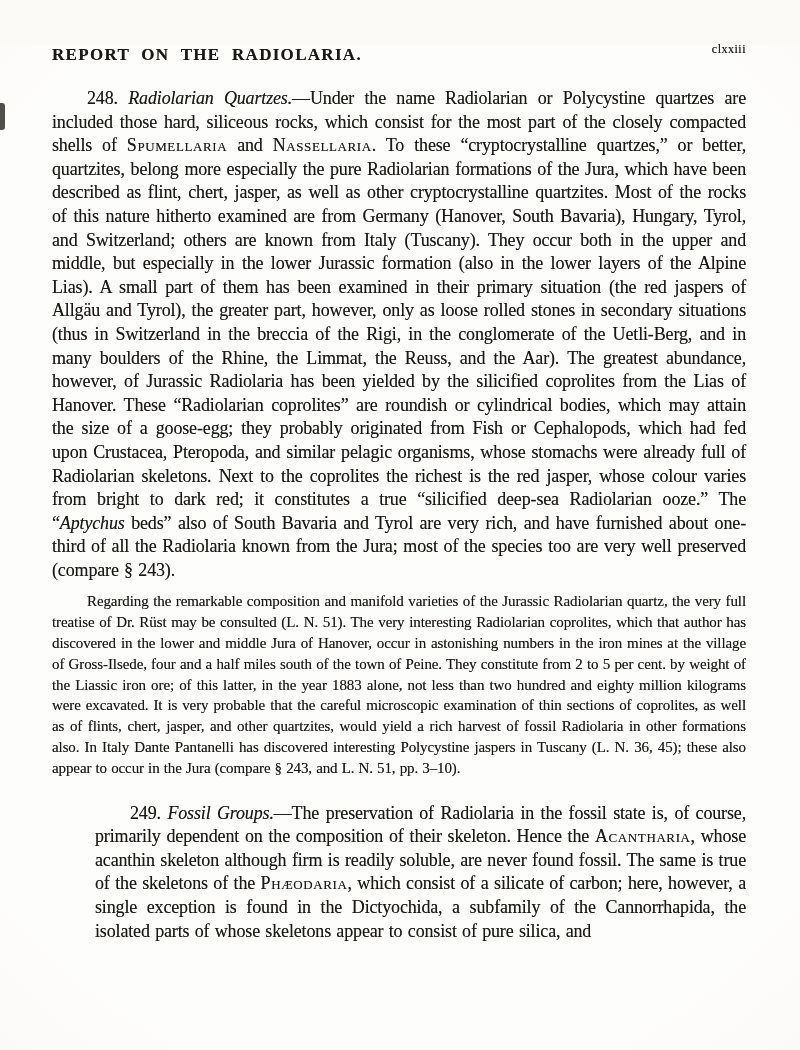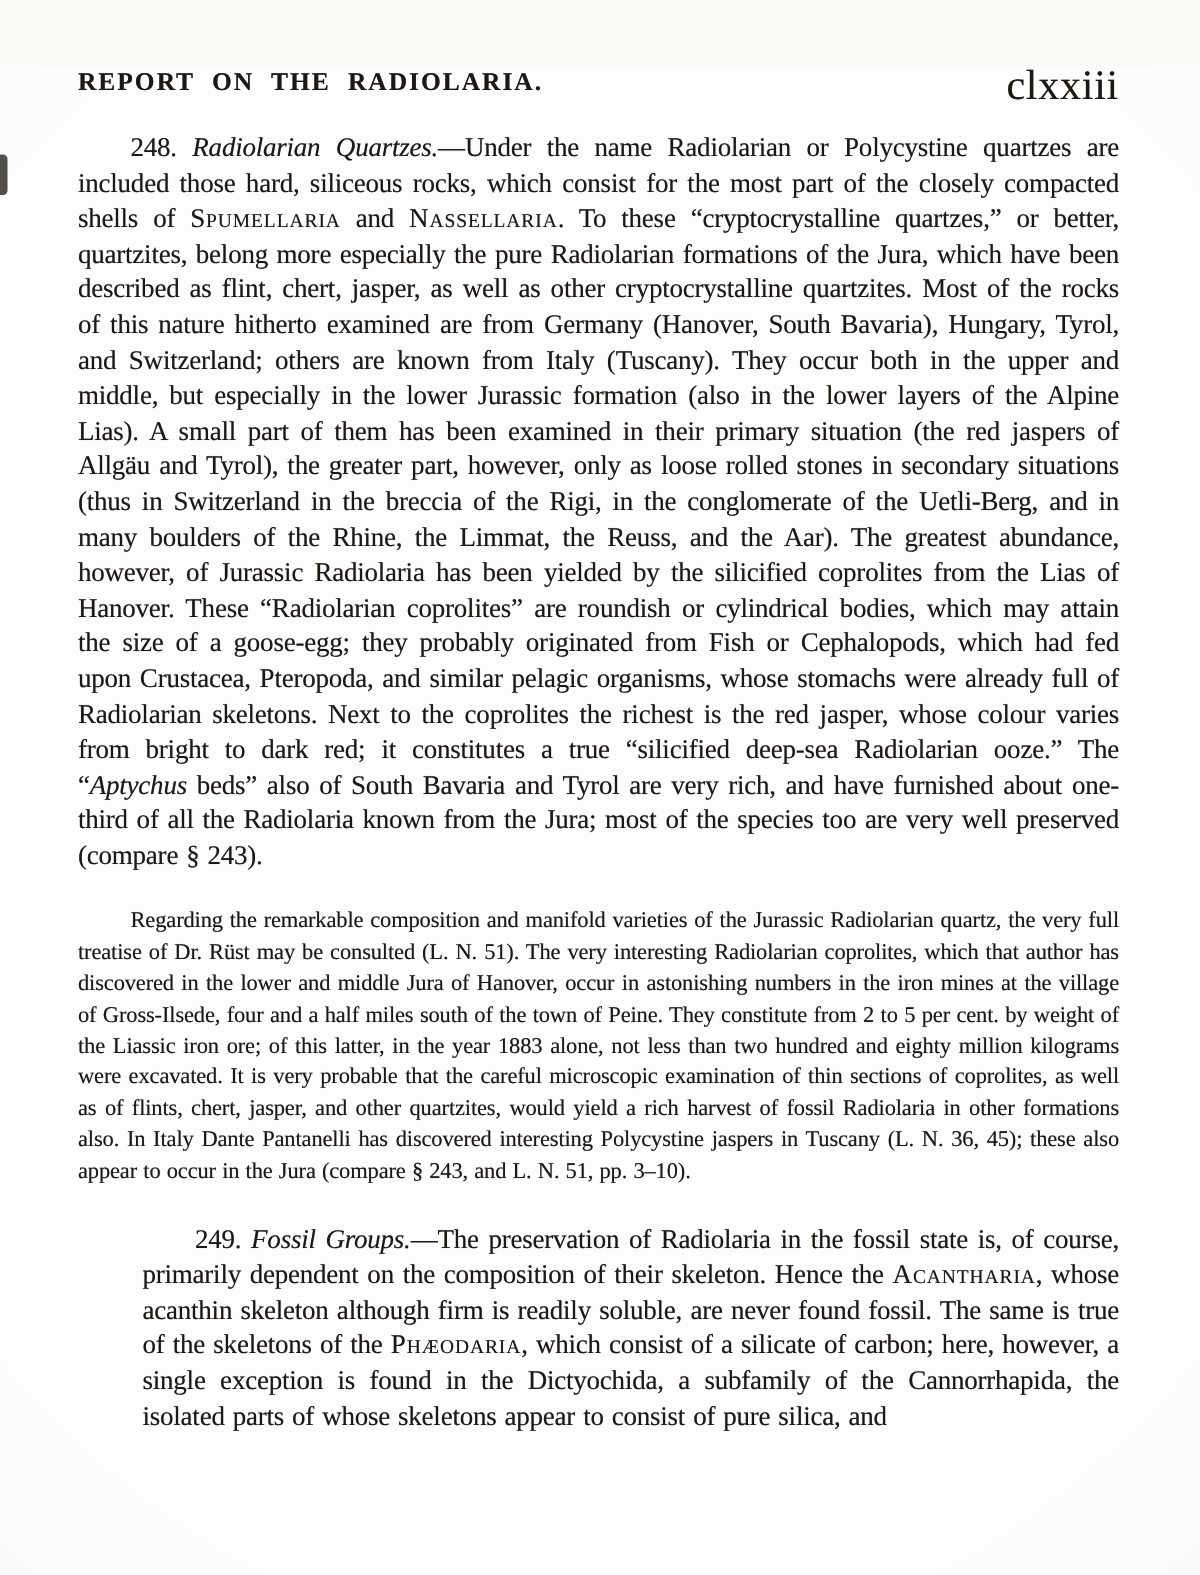--- a/index.html
+++ b/index.html
@@ -37,42 +37,42 @@
     text-align: left;
     font-size: 17px;
     font-weight: bold;
     letter-spacing: 1.3px;
     word-spacing: 6px;
     text-shadow: 0 0 0.4px rgba(28,25,21,0.6);
   }
   .page-number {
     position: absolute;
     right: 0; top: -3px;
-    font-size: 28px;
+    font-size: 12px;
     letter-spacing: 0.5px;
     text-shadow: 0 0 0.4px rgba(28,25,21,0.6);
     text-align: center;
   }
   .text-block {
     margin: 22px 54px 0 52px;
   }
   .para {
     margin: 0;
     text-align: justify;
     text-indent: 35px;
     text-shadow: 0 0 0.45px rgba(28,25,21,0.55);
   }
   .main-text {
     font-size: 18px;
     line-height: 23.6px;
     letter-spacing: -0.15px;
     word-spacing: 1px;
   }
   .fine-print {
-    margin-top: 22px;
+    margin-top: 9px;
     font-size: 15px;
     line-height: 20.8px;
     letter-spacing: -0.1px;
     word-spacing: 0.5px;
   }
   .para-spaced {
     margin-top: 23px;
     margin-left: 43px;
   }
   .it { font-style: italic; }

